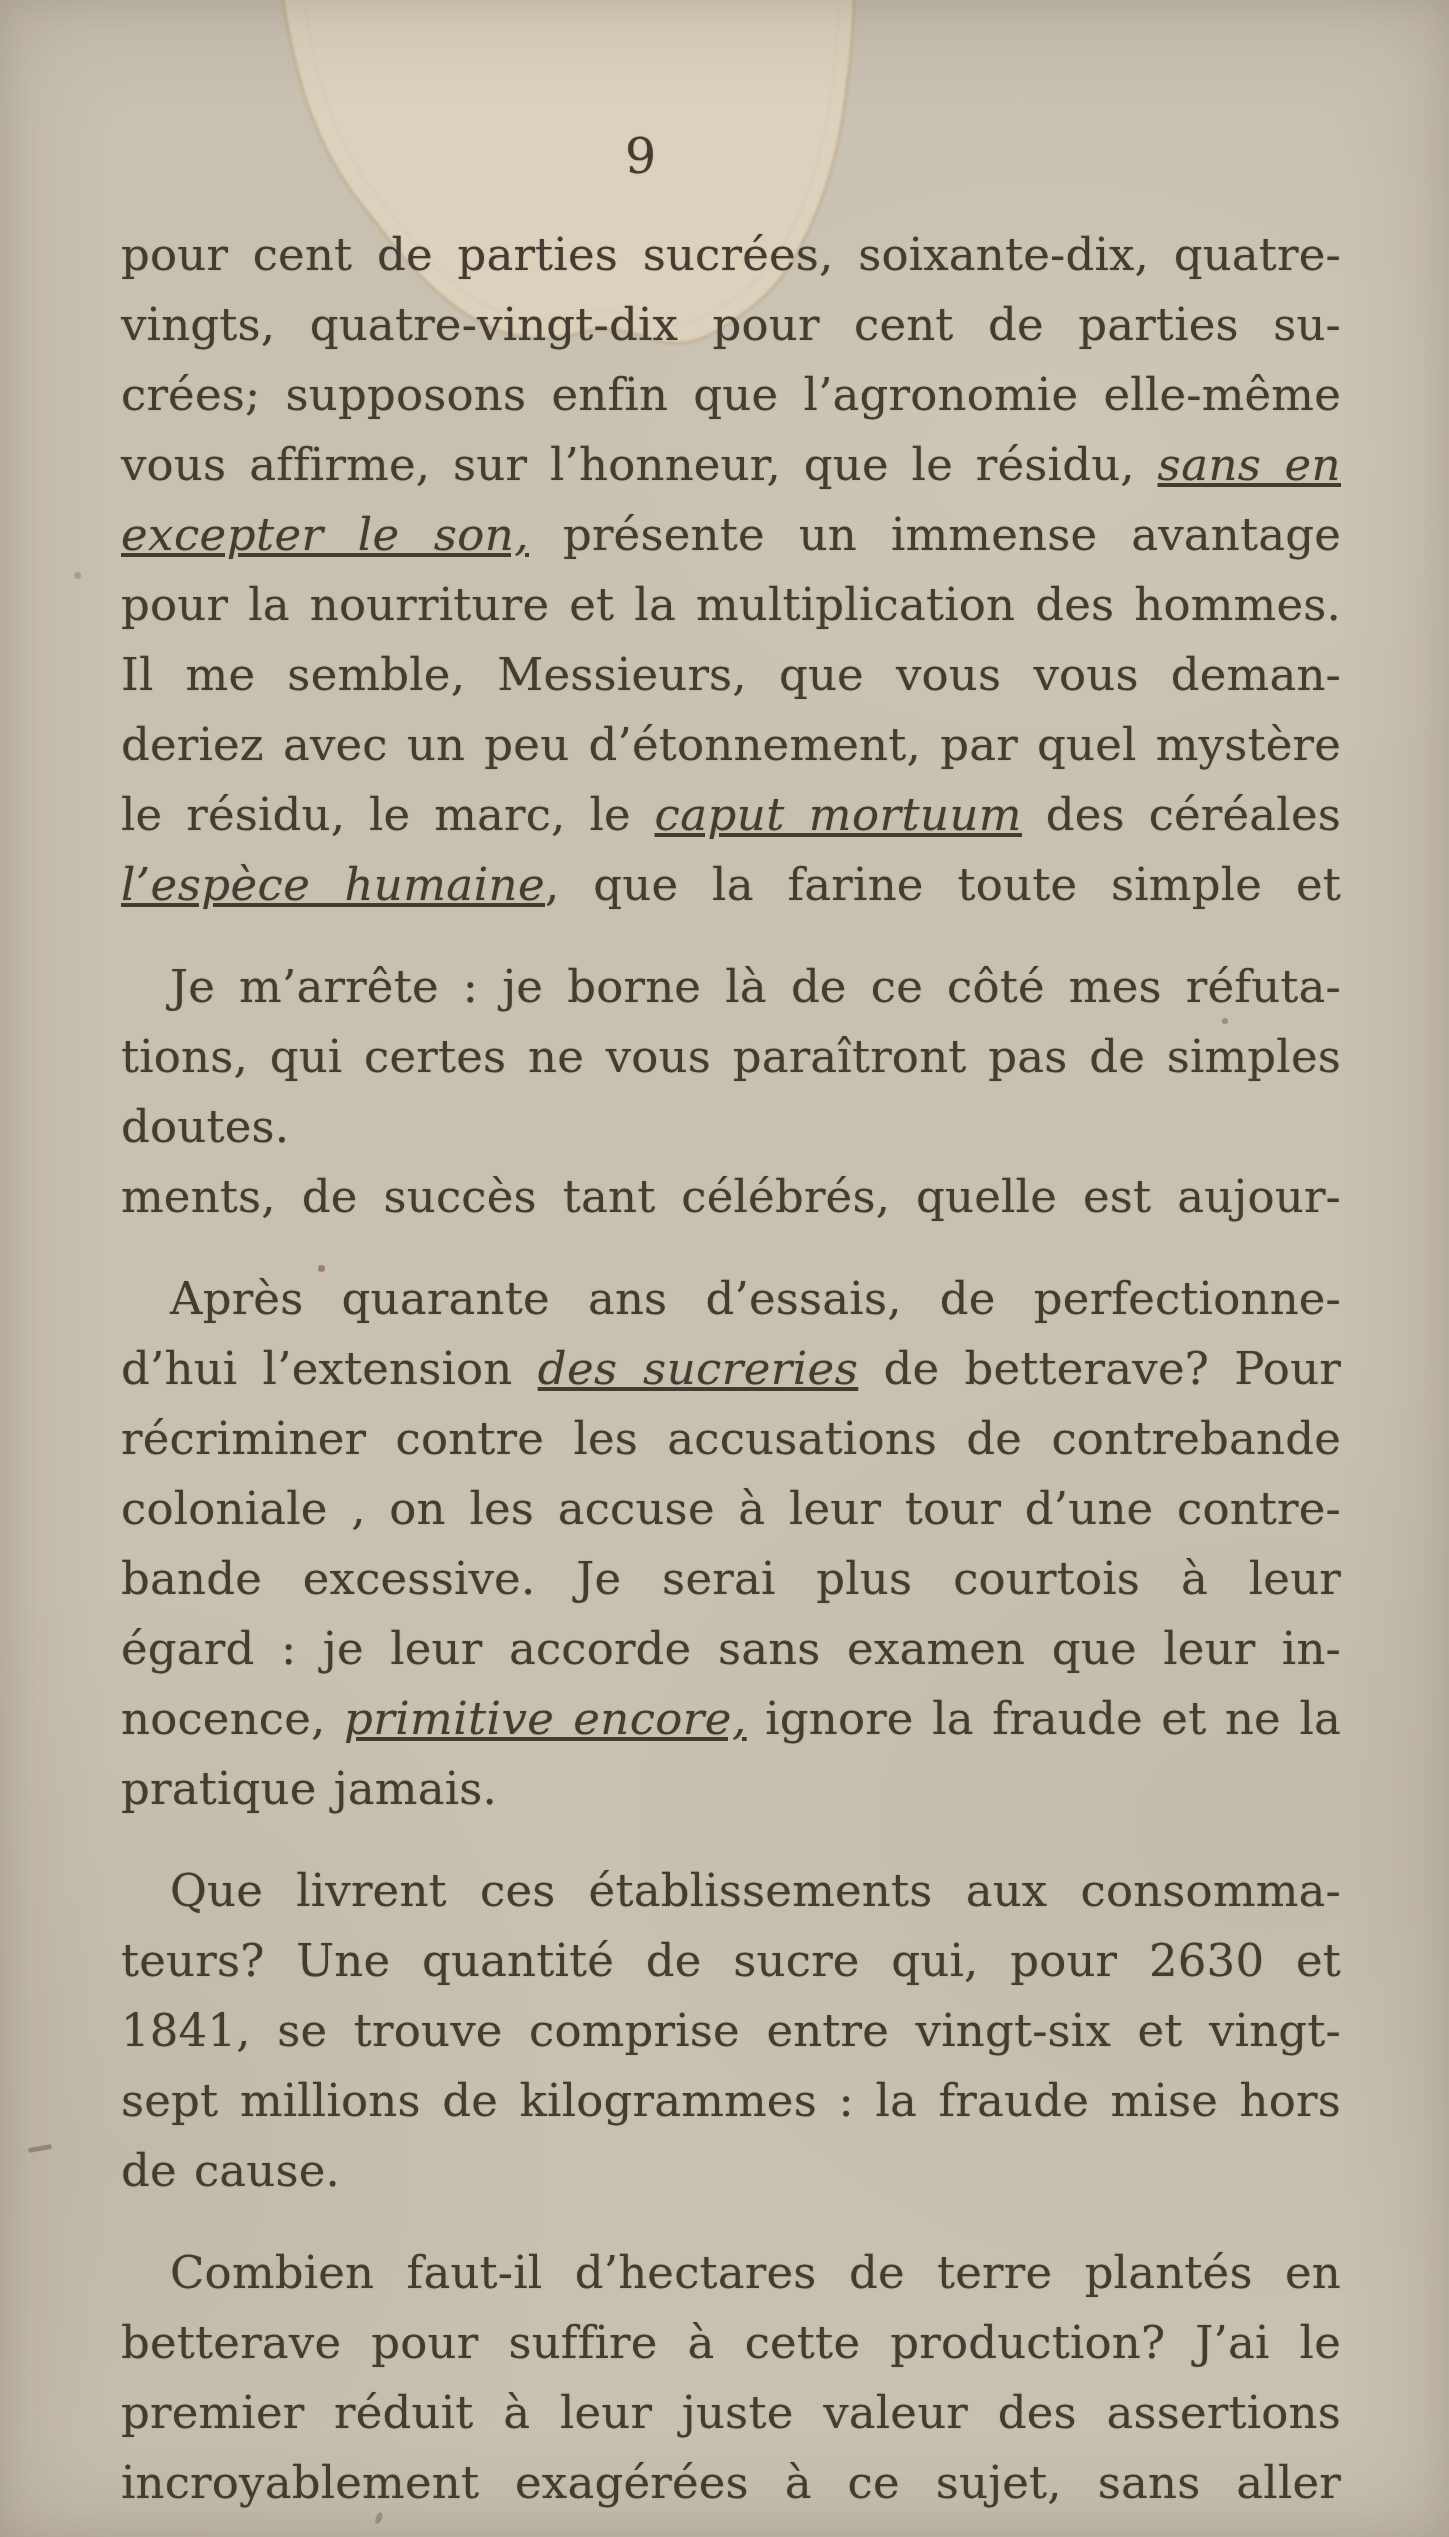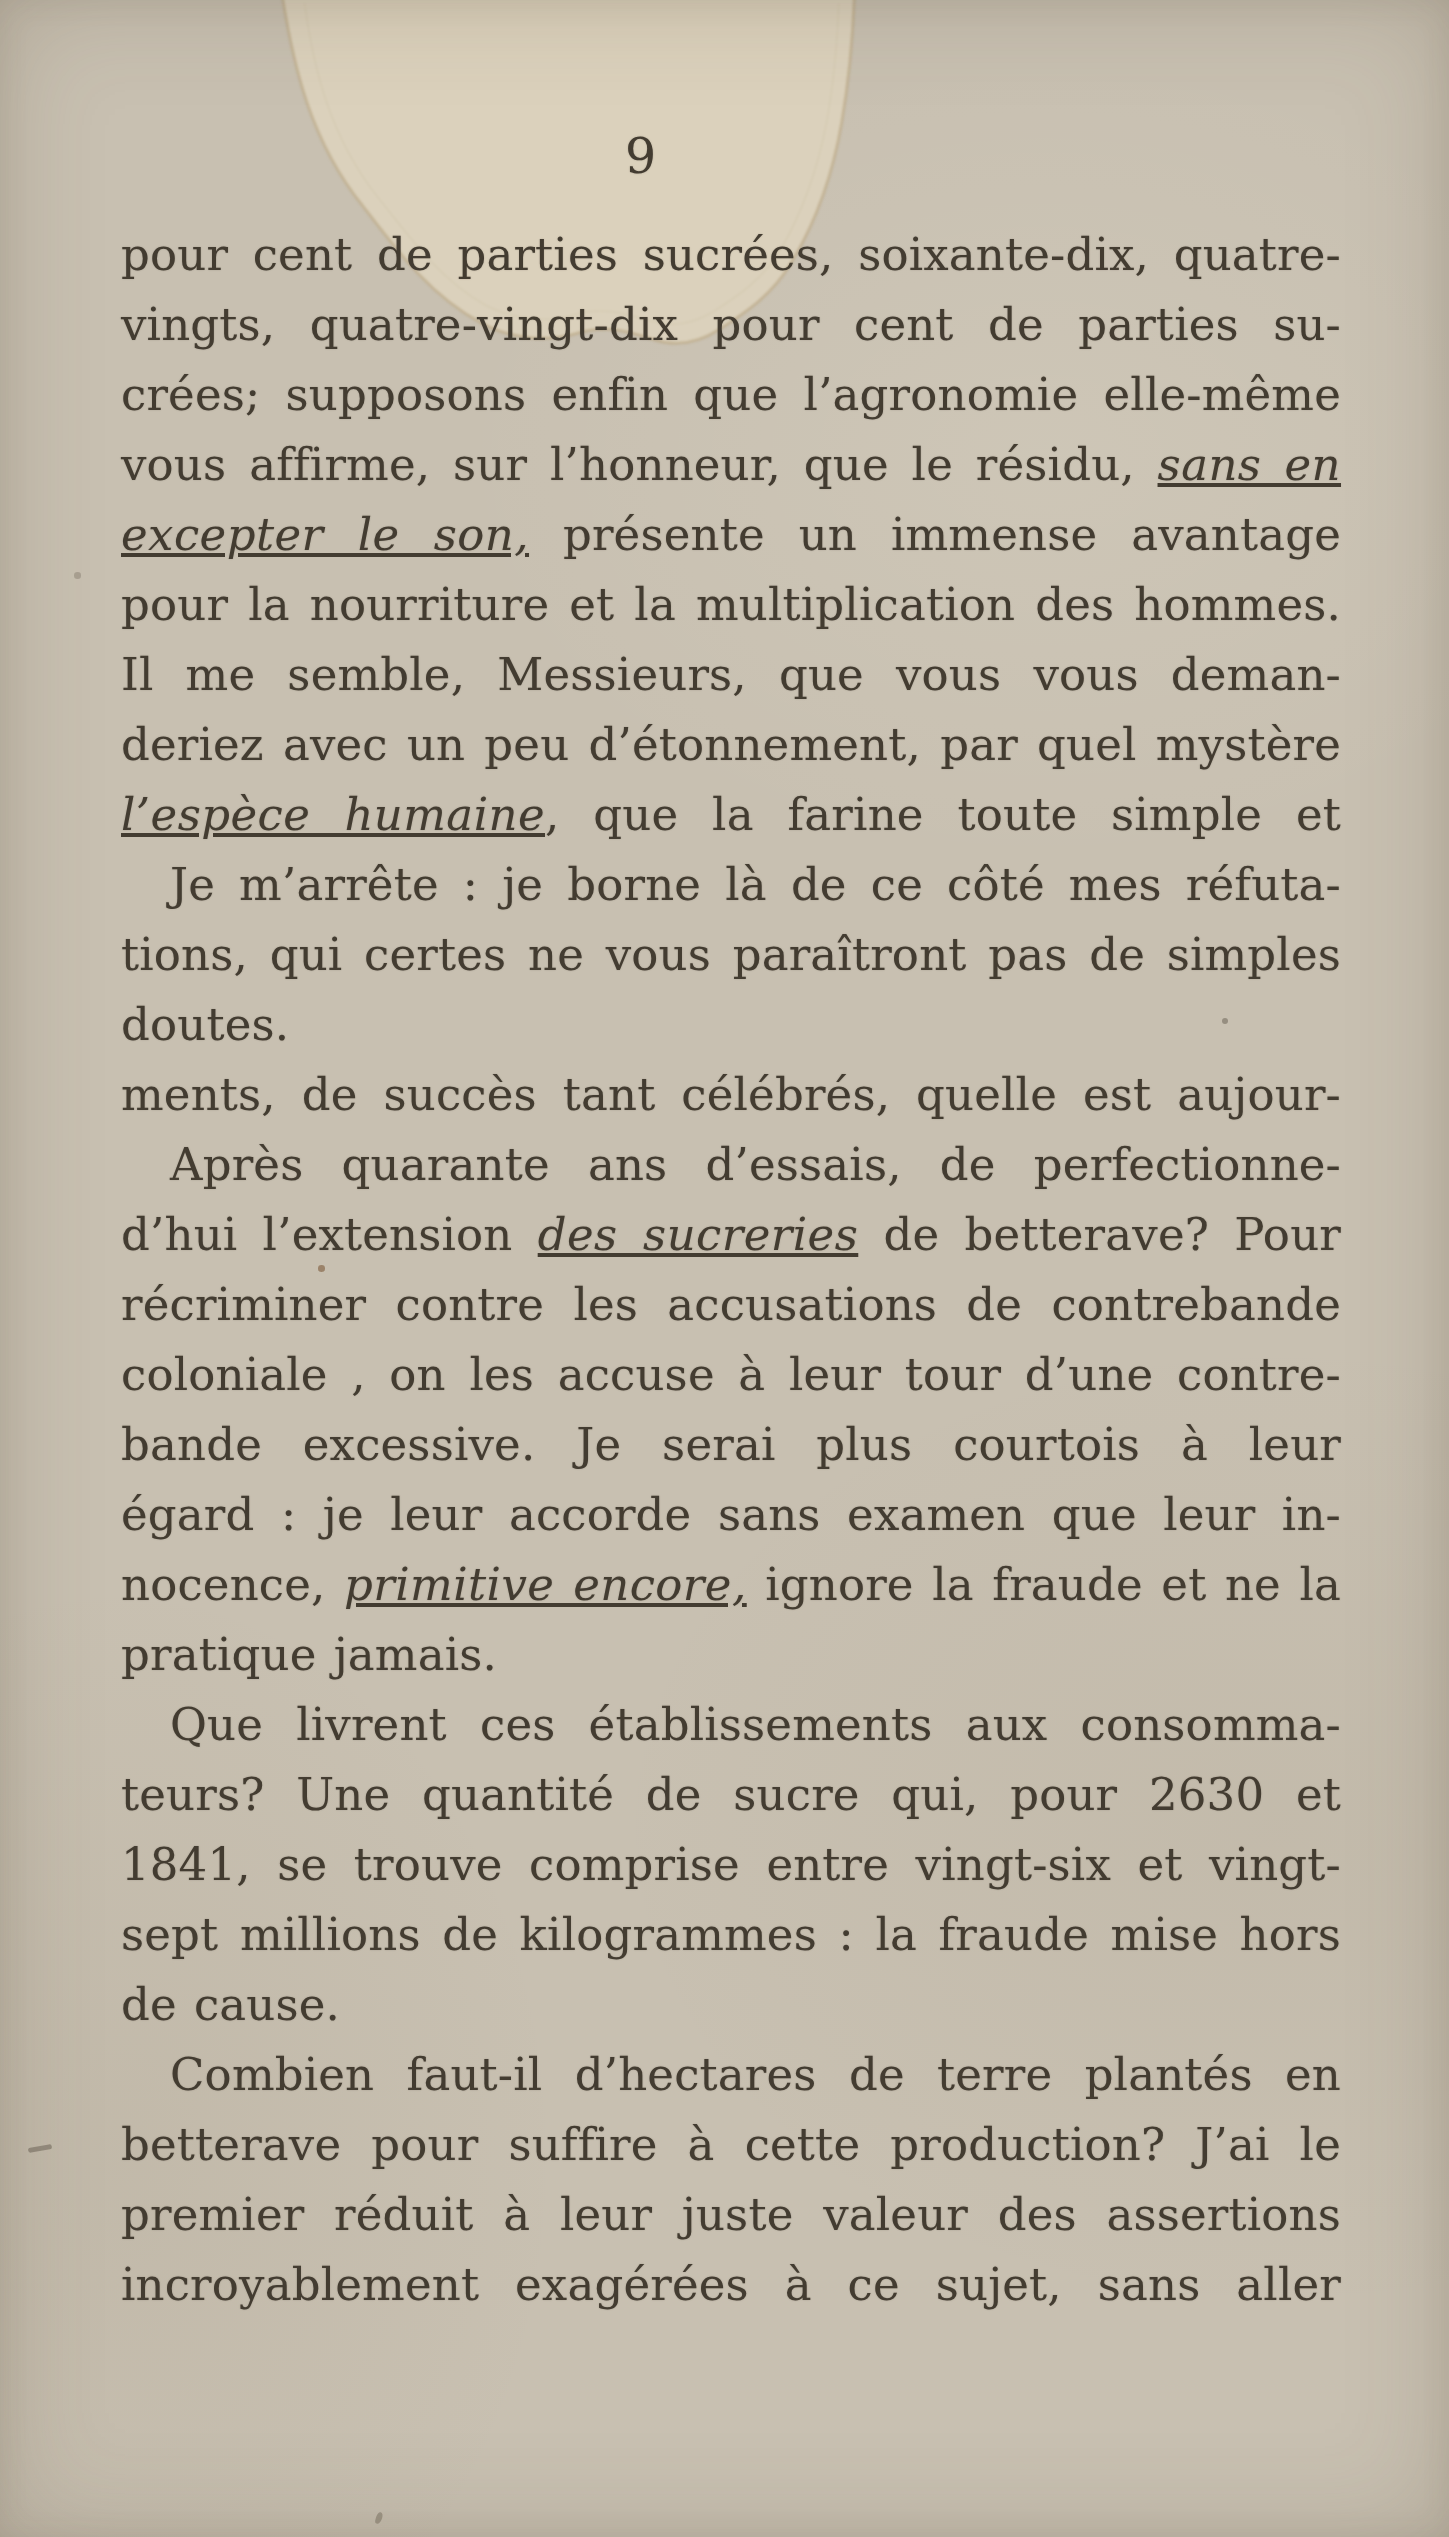--- a/index.html
+++ b/index.html
@@ -66,20 +66,21 @@
     white-space:normal;
     text-align:justify;
     text-align-last:justify;
   }
   .line.l{
     text-align:left;
     text-align-last:left;
   }
   .line.in{
     padding-left:49px;
+    margin-top:32px;
   }
   .line em{
     font-style:italic;
     letter-spacing:.01em;
     text-decoration:underline;
   }
   .speck{
     position:absolute;
     background:#6e6557;
     border-radius:50%;
@@ -118,20 +119,21 @@
 
   <div class="textblock">
       <div class="line j"><span>pour cent de parties sucrées, soixante-dix, quatre-</span></div>
       <div class="line j"><span>vingts, quatre-vingt-dix pour cent de parties su-</span></div>
       <div class="line j"><span>crées; supposons enfin que l’agronomie elle-même</span></div>
       <div class="line j"><span>vous affirme, sur l’honneur, que le résidu, </span><em>sans en</em></div>
       <div class="line j"><em>excepter le son,</em><span> présente un immense avantage</span></div>
       <div class="line j"><span>pour la nourriture et la multiplication des hommes.</span></div>
       <div class="line j"><span>Il me semble, Messieurs, que vous vous deman-</span></div>
       <div class="line j"><span>deriez avec un peu d’étonnement, par quel mystère</span></div>
+      <div class="line j"><span>le résidu, le marc, le </span><em>caput mortuum</em><span> des céréales</span></div>
       <div class="line j"><em>l’espèce humaine</em><span>, que la farine toute simple et</span></div>
       <div class="line j in"><span>Je m’arrête : je borne là de ce côté mes réfuta-</span></div>
       <div class="line j"><span>tions, qui certes ne vous paraîtront pas de simples</span></div>
       <div class="line l"><span>doutes.</span></div>
       <div class="line j"><span>ments, de succès tant célébrés, quelle est aujour-</span></div>
       <div class="line j in"><span>Après quarante ans d’essais, de perfectionne-</span></div>
       <div class="line j"><span>d’hui l’extension </span><em>des sucreries</em><span> de betterave? Pour</span></div>
       <div class="line j"><span>récriminer contre les accusations de contrebande</span></div>
       <div class="line j"><span>coloniale , on les accuse à leur tour d’une contre-</span></div>
       <div class="line j"><span>bande excessive. Je serai plus courtois à leur</span></div>

